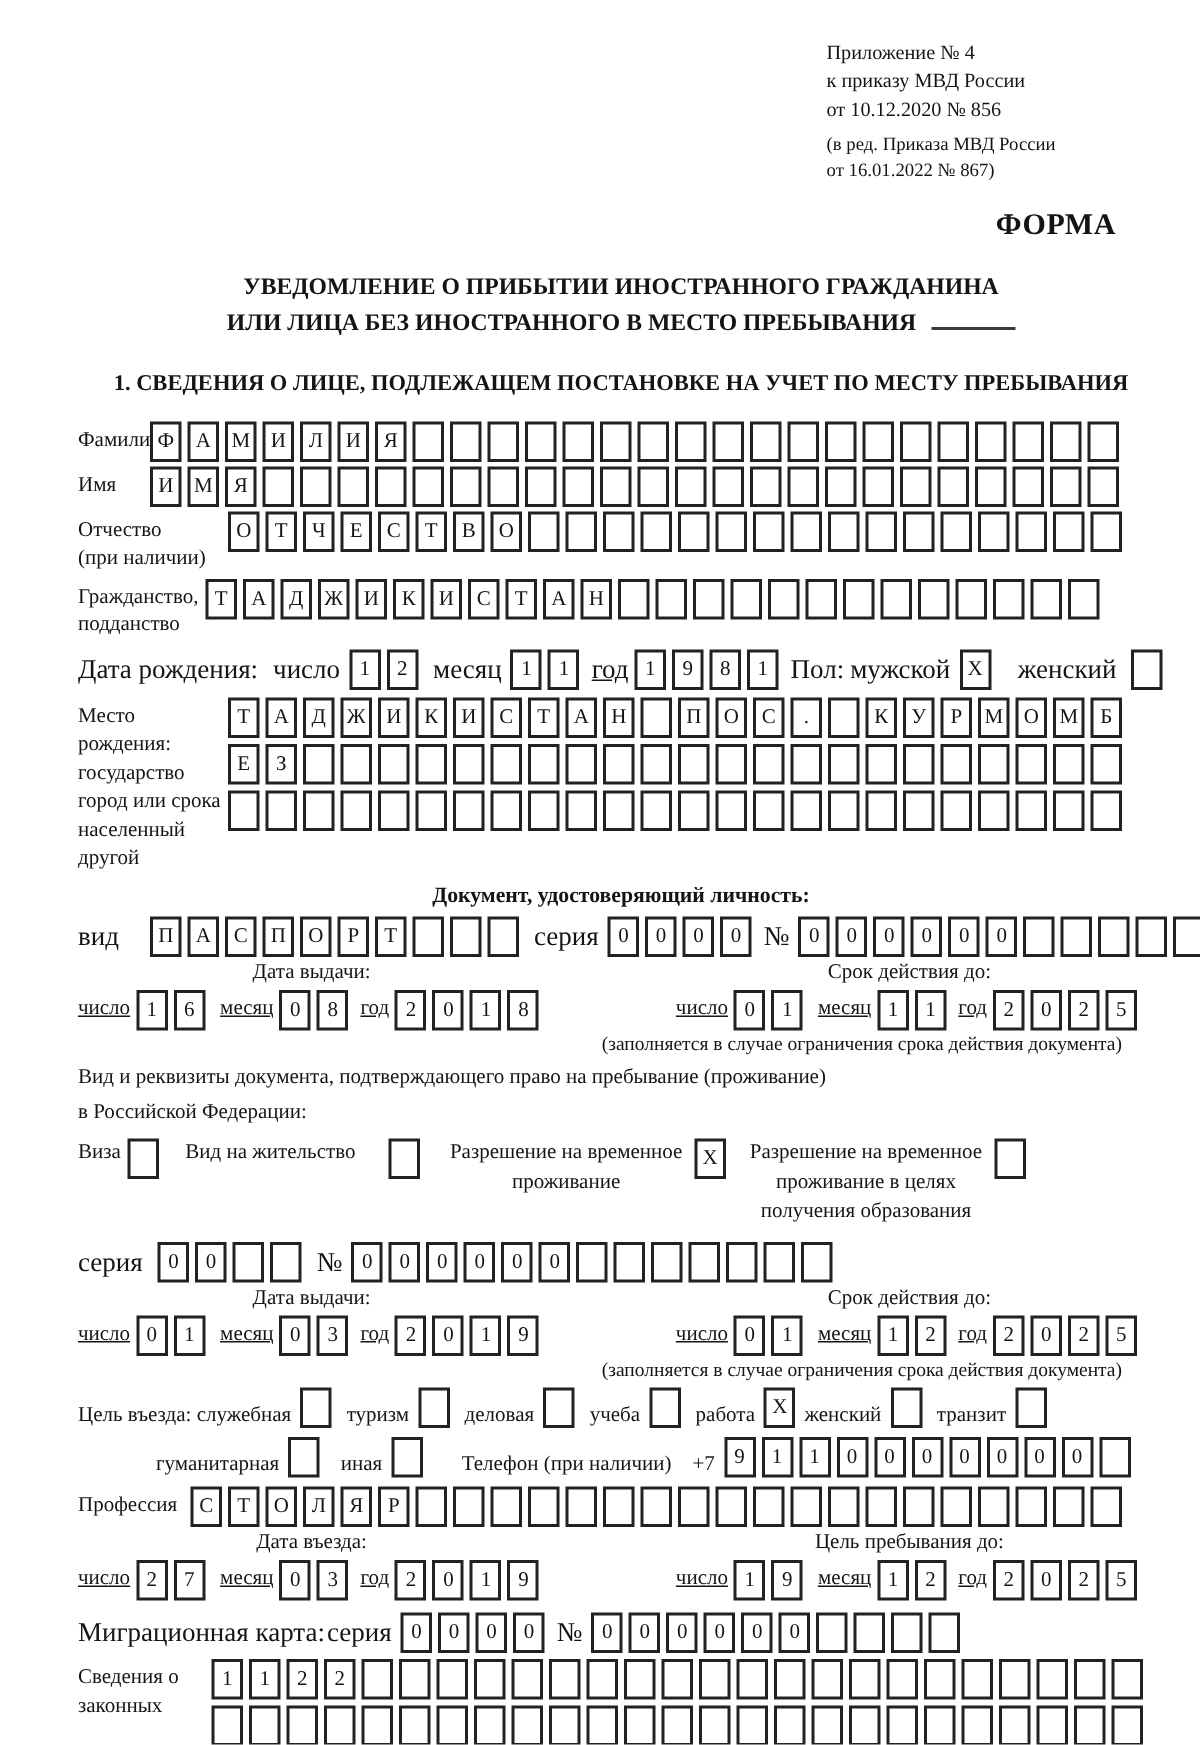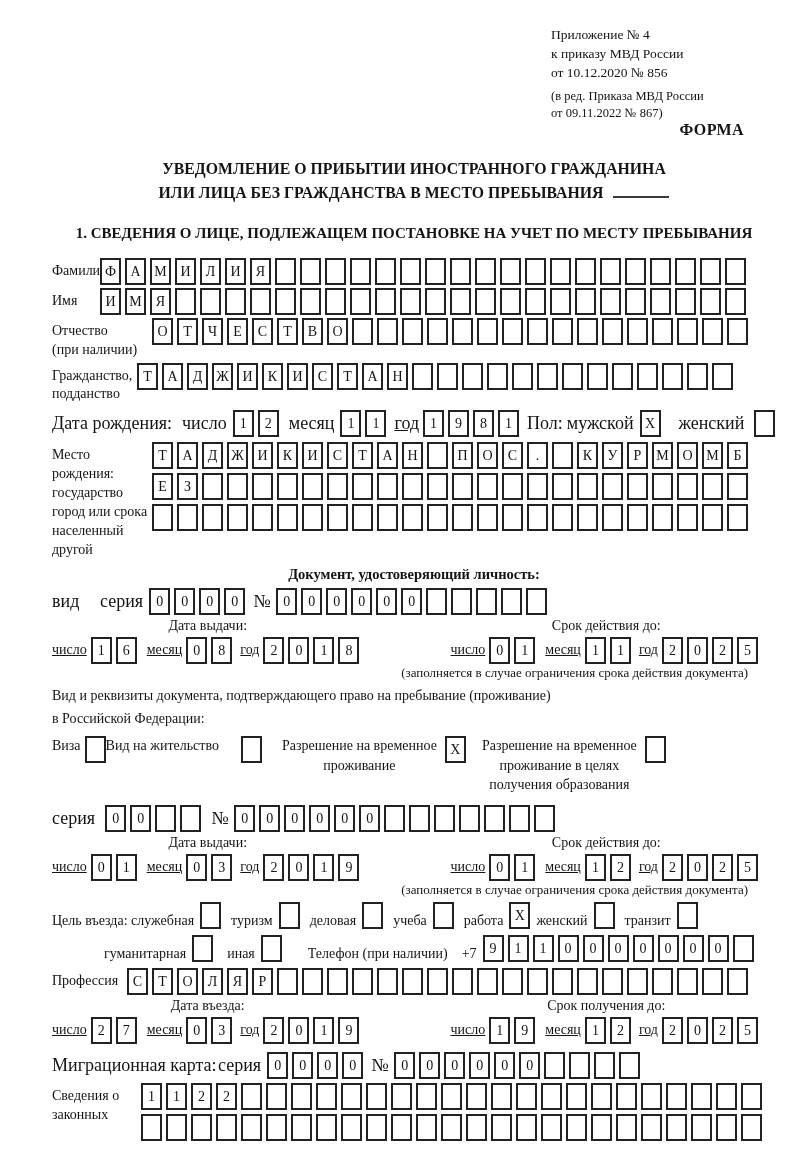--- a/index.html
+++ b/index.html
@@ -6,21 +6,21 @@
   html,body { margin:0; padding:0; background:#ffffff; }
   body {
     width:800px; height:1163px; overflow:hidden;
     font-family:"Liberation Serif", serif; color:#141414;
   }
   .page { padding:26px 24px 0 52px; }
 
   
   .hdr { width:215px; margin-left:auto; margin-right:10px; font-size:13.5px; line-height:1.4; }
   .hdr .small { font-size:12.5px; margin-top:5px; line-height:1.35; }
-  .forma { text-align:right; padding-right:32px; font-weight:bold; font-size:16px; letter-spacing:.4px; }
+  .forma { text-align:right; padding-right:32px; font-weight:bold; font-size:20px; margin-top:18px; letter-spacing:.4px; }
 
   .title { text-align:center; font-weight:bold; font-size:15.8px; line-height:1.5; margin-top:18px; }
   .blankline { display:inline-block; width:56px; height:13px; border-bottom:2px solid #3a3a3a; margin-left:10px; }
 
   .sec { text-align:center; font-weight:bold; font-size:15px; margin-top:20px; margin-bottom:16px; }
 
   
   .frow { display:flex; align-items:flex-start; margin-bottom:3px; }
   .flabel { font-size:14px; line-height:1.35; padding-top:4px; flex:none; }
   .w48  { width:48px; }
@@ -68,29 +68,29 @@
 <body>
 
 <div class="page">
 
   <div class="hdr">
     <div>Приложение № 4</div>
     <div>к приказу МВД России</div>
     <div>от 10.12.2020 № 856</div>
     <div class="small">
       <div>(в ред. Приказа МВД России</div>
-      <div>от 09.11.2022 № 867)</div>
+      <div>от 16.01.2022 № 867)</div>
     </div>
   </div>
   <div class="forma">ФОРМА</div>
 
   <div class="title">
     <div>УВЕДОМЛЕНИЕ О ПРИБЫТИИ ИНОСТРАННОГО ГРАЖДАНИНА</div>
     <div>
-      <span>ИЛИ ЛИЦА БЕЗ ГРАЖДАНСТВА В МЕСТО ПРЕБЫВАНИЯ</span><span class="blankline"></span>
+      <span>ИЛИ ЛИЦА БЕЗ ИНОСТРАННОГО В МЕСТО ПРЕБЫВАНИЯ</span><span class="blankline"></span>
     </div>
   </div>
 
   <div class="sec">1. СВЕДЕНИЯ О ЛИЦЕ, ПОДЛЕЖАЩЕМ ПОСТАНОВКЕ НА УЧЕТ ПО МЕСТУ ПРЕБЫВАНИЯ</div>
 
   <div class="frow">
     <div class="flabel w48">Фамилия</div>
     <div class="cells"><span class="cell">Ф</span><span class="cell">А</span><span class="cell">М</span><span class="cell">И</span><span class="cell">Л</span><span class="cell">И</span><span class="cell">Я</span><span class="cell"></span><span class="cell"></span><span class="cell"></span><span class="cell"></span><span class="cell"></span><span class="cell"></span><span class="cell"></span><span class="cell"></span><span class="cell"></span><span class="cell"></span><span class="cell"></span><span class="cell"></span><span class="cell"></span><span class="cell"></span><span class="cell"></span><span class="cell"></span><span class="cell"></span><span class="cell"></span><span class="cell"></span></div>
   </div>
 
@@ -141,20 +141,21 @@
       <div class="cellrow"><span class="cell">Т</span><span class="cell">А</span><span class="cell">Д</span><span class="cell">Ж</span><span class="cell">И</span><span class="cell">К</span><span class="cell">И</span><span class="cell">С</span><span class="cell">Т</span><span class="cell">А</span><span class="cell">Н</span><span class="cell"></span><span class="cell">П</span><span class="cell">О</span><span class="cell">С</span><span class="cell">.</span><span class="cell"></span><span class="cell">К</span><span class="cell">У</span><span class="cell">Р</span><span class="cell">М</span><span class="cell">О</span><span class="cell">М</span><span class="cell">Б</span></div>
       <div class="cellrow"><span class="cell">Е</span><span class="cell">З</span><span class="cell"></span><span class="cell"></span><span class="cell"></span><span class="cell"></span><span class="cell"></span><span class="cell"></span><span class="cell"></span><span class="cell"></span><span class="cell"></span><span class="cell"></span><span class="cell"></span><span class="cell"></span><span class="cell"></span><span class="cell"></span><span class="cell"></span><span class="cell"></span><span class="cell"></span><span class="cell"></span><span class="cell"></span><span class="cell"></span><span class="cell"></span><span class="cell"></span></div>
       <div class="cellrow"><span class="cell"></span><span class="cell"></span><span class="cell"></span><span class="cell"></span><span class="cell"></span><span class="cell"></span><span class="cell"></span><span class="cell"></span><span class="cell"></span><span class="cell"></span><span class="cell"></span><span class="cell"></span><span class="cell"></span><span class="cell"></span><span class="cell"></span><span class="cell"></span><span class="cell"></span><span class="cell"></span><span class="cell"></span><span class="cell"></span><span class="cell"></span><span class="cell"></span><span class="cell"></span><span class="cell"></span></div>
     </div>
   </div>
 
   <div class="doc-head">Документ, удостоверяющий личность:</div>
 
   <div class="inline">
     <span class="lbl" style="width:48px;">вид</span>
+    <span class="cells gap6"><span class="cell">П</span><span class="cell">А</span><span class="cell">С</span><span class="cell">П</span><span class="cell">О</span><span class="cell">Р</span><span class="cell">Т</span><span class="cell"></span><span class="cell"></span><span class="cell"></span></span>
     <span class="lbl gap6">серия</span>
     <span class="cells gap4"><span class="cell">0</span><span class="cell">0</span><span class="cell">0</span><span class="cell">0</span></span>
     <span class="lbl gap6">№</span>
     <span class="cells"><span class="cell">0</span><span class="cell">0</span><span class="cell">0</span><span class="cell">0</span><span class="cell">0</span><span class="cell">0</span><span class="cell"></span><span class="cell"></span><span class="cell"></span><span class="cell"></span><span class="cell"></span></span>
   </div>
 
   <div class="dates">
     <div class="dcol">
       <div class="dhead">Дата выдачи:</div>
       <div class="dline">
@@ -181,21 +182,21 @@
   <div class="note">(заполняется в случае ограничения срока действия документа)</div>
 
   <div class="para">Вид и реквизиты документа, подтверждающего право на пребывание (проживание)</div>
   <div class="para">в Российской Федерации:</div>
 
   <div class="opts">
     <div class="opt">
       <div class="olabel">Виза</div>
       <span class="cbx" style="margin-left:4px;"></span>
     </div>
-    <div class="opt" style="">
+    <div class="opt" style="margin-left:18px;">
       <div class="olabel">Вид на жительство</div>
       <span class="cbx" style="margin-left:22px;"></span>
     </div>
     <div class="opt" style="margin-left:20px;">
       <div class="olabel center">
         <div>Разрешение на временное</div>
         <div>проживание</div>
       </div>
       <span class="cbx">X</span>
     </div>
@@ -281,21 +282,21 @@
       <div class="dline">
         <span class="gap4">число</span>
         <span class="cells gap6"><span class="cell">2</span><span class="cell">7</span></span>
         <span class="gap4">месяц</span>
         <span class="cells gap4"><span class="cell">0</span><span class="cell">3</span></span>
         <span class="gap4">год</span>
         <span class="cells"><span class="cell">2</span><span class="cell">0</span><span class="cell">1</span><span class="cell">9</span></span>
       </div>
     </div>
     <div class="dcol right">
-      <div class="dhead">Срок получения до:</div>
+      <div class="dhead">Цель пребывания до:</div>
       <div class="dline">
         <span class="gap4">число</span>
         <span class="cells gap6"><span class="cell">1</span><span class="cell">9</span></span>
         <span class="gap4">месяц</span>
         <span class="cells gap4"><span class="cell">1</span><span class="cell">2</span></span>
         <span class="gap4">год</span>
         <span class="cells"><span class="cell">2</span><span class="cell">0</span><span class="cell">2</span><span class="cell">5</span></span>
       </div>
     </div>
   </div>

